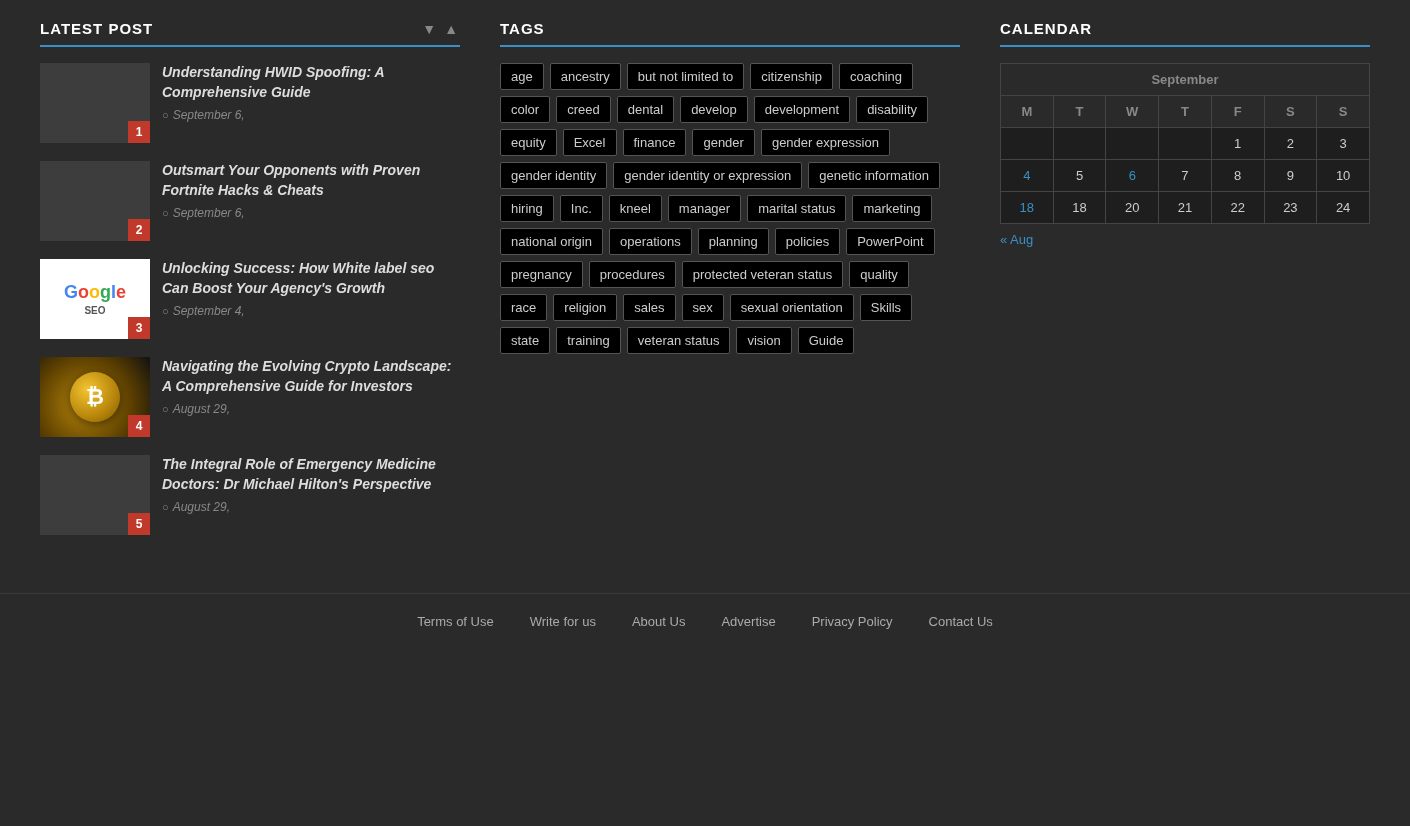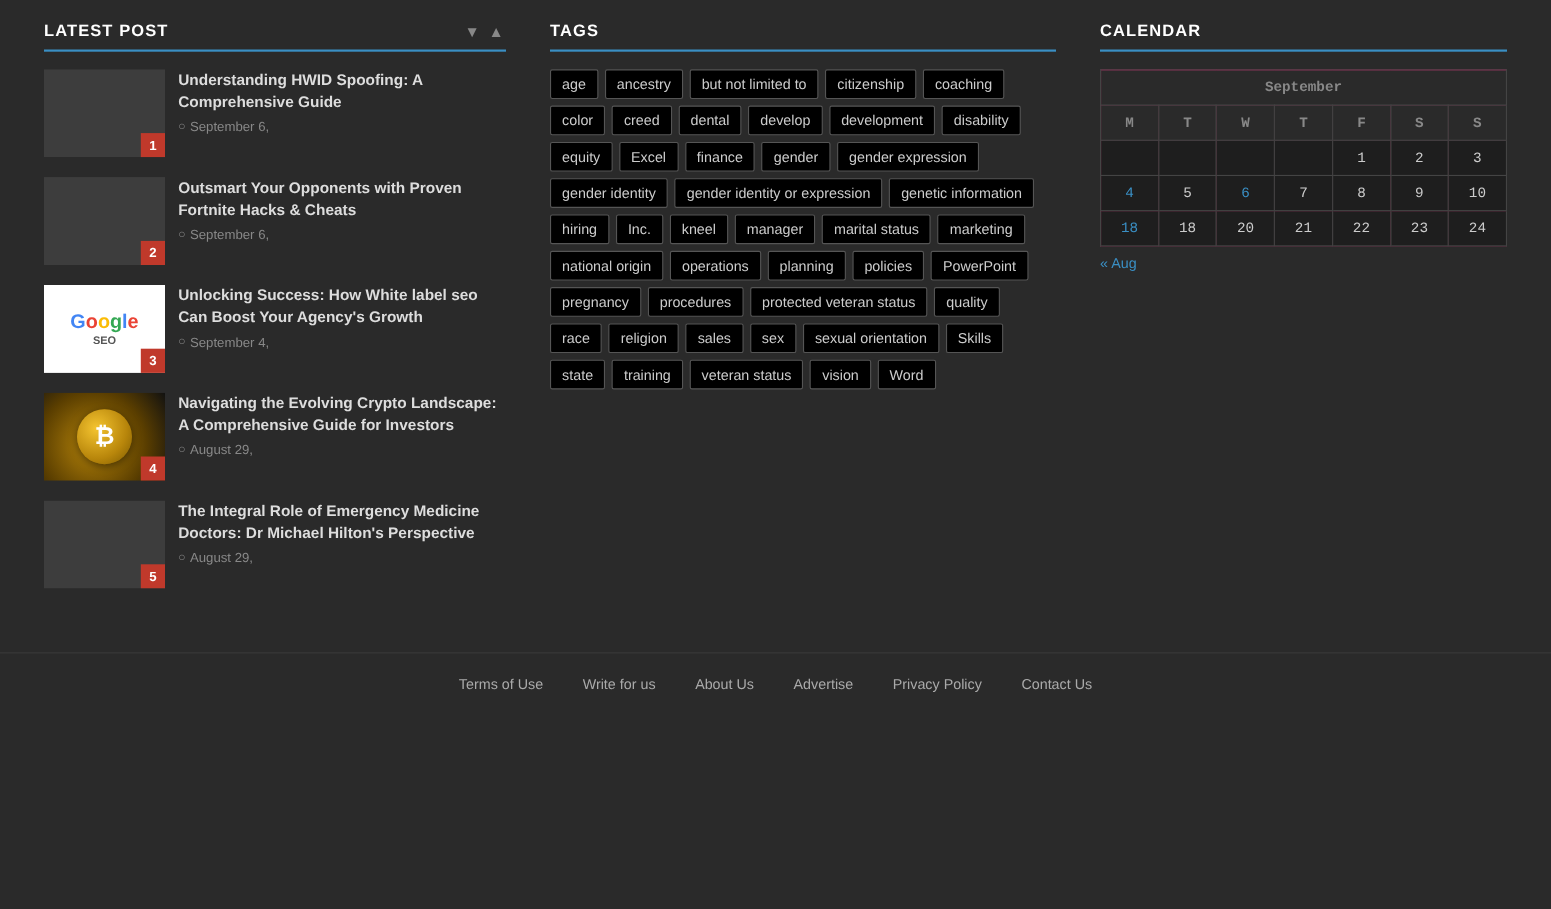--- a/index.html
+++ b/index.html
@@ -71,20 +71,21 @@
       font-size: 12px;
       font-weight: bold;
       width: 22px;
       height: 22px;
       display: flex;
       align-items: center;
       justify-content: center;
     }
     .post-info {
       flex: 1;
+      font-style: italic;
     }
     .post-title {
       color: #ddd;
       font-size: 14px;
       font-weight: bold;
       line-height: 1.4;
       margin-bottom: 6px;
       cursor: pointer;
     }
     .post-date {
@@ -119,23 +120,22 @@
     }
     
     .calendar-section {
       width: 370px;
       flex-shrink: 0;
     }
     .calendar-table {
       width: 100%;
       border-collapse: collapse;
       margin-top: 8px;
-      background: #be185d;
+      background: #14b8a6;
       border: 1px solid #444;
-      font-family: Liberation Mono, monospace;
     }
     .calendar-month-header {
       text-align: right;
       padding: 8px 12px;
       font-size: 15px;
       color: #ccc;
       background: #1e1e1e;
     }
     .calendar-table th {
       background: #2a2a2a;
@@ -367,21 +367,21 @@
         <span class="tag">race</span>
         <span class="tag">religion</span>
         <span class="tag">sales</span>
         <span class="tag">sex</span>
         <span class="tag">sexual orientation</span>
         <span class="tag">Skills</span>
         <span class="tag">state</span>
         <span class="tag">training</span>
         <span class="tag">veteran status</span>
         <span class="tag">vision</span>
-        <span class="tag">Word</span>
+        <span class="tag">Guide</span>
       </div>
   </div>
 
   <div class="calendar-section">
     <div class="section-title">
       <span>CALENDAR</span>
     </div>
     <table class="calendar-table">
       <thead>
         <tr>

